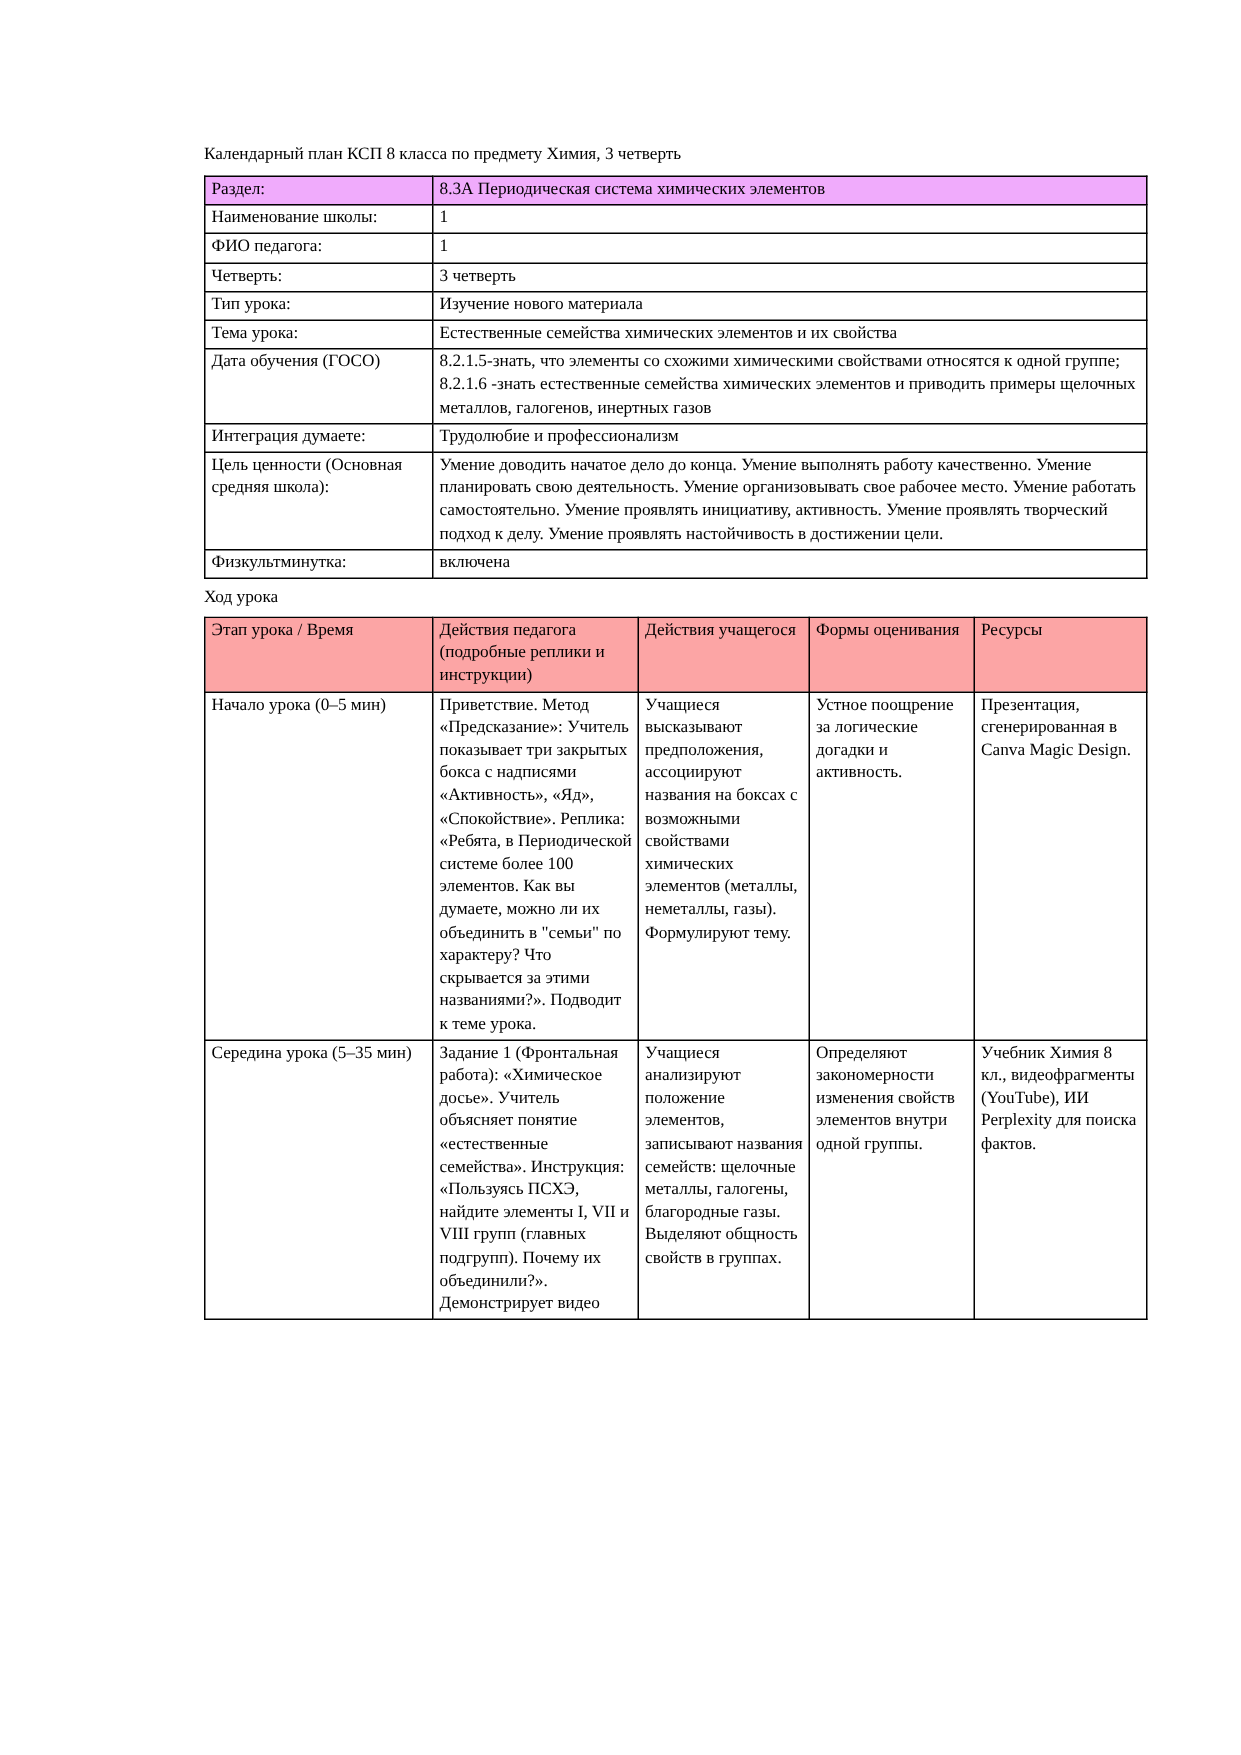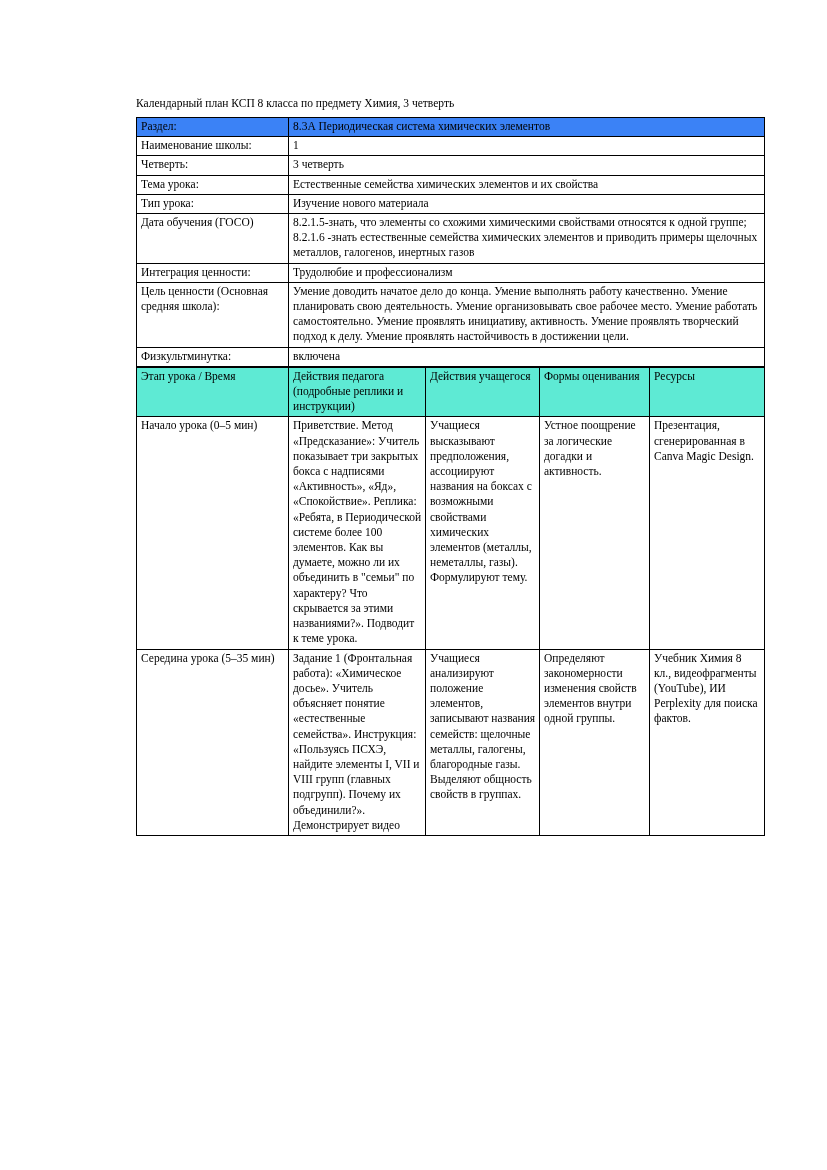--- a/index.html
+++ b/index.html
@@ -50,29 +50,29 @@
     padding: 1px 3px 2px 4px;
     font-weight: normal;
     text-align: left;
     word-wrap: break-word;
     overflow-wrap: break-word;
     hyphens: none;
   }
   
   .t-info col.c-label { width: 152px; }
   .t-info col.c-value { width: 476px; }
-  .t-info tr.shaded td { background: #3b82f6; }
+  .t-info tr.shaded td { background: #f0abfc; }
 
   
   .t-flow col.c1 { width: 152px; }
   .t-flow col.c2 { width: 137px; }
   .t-flow col.c3 { width: 114px; }
   .t-flow col.c4 { width: 110px; }
   .t-flow col.c5 { width: 115px; }
-  .t-flow thead td { background: #5eead4; }
+  .t-flow thead td { background: #fca5a5; }
 
   .flow-wrap {
     position: relative;
     height: 608px;
     overflow: hidden;
   }
 </style>
 </head>
 <body>
 
@@ -88,50 +88,55 @@
     <tbody>
         <tr class="shaded">
           <td>Раздел:</td>
           <td>8.3А Периодическая система химических элементов</td>
         </tr>
         <tr>
           <td>Наименование школы:</td>
           <td>1</td>
         </tr>
         <tr>
+          <td>ФИО педагога:</td>
+          <td>1</td>
+        </tr>
+        <tr>
           <td>Четверть:</td>
           <td>3 четверть</td>
+        </tr>
+        <tr>
+          <td>Тип урока:</td>
+          <td>Изучение нового материала</td>
         </tr>
         <tr>
           <td>Тема урока:</td>
           <td>Естественные семейства химических элементов и их свойства</td>
         </tr>
         <tr>
-          <td>Тип урока:</td>
-          <td>Изучение нового материала</td>
-        </tr>
-        <tr>
           <td>Дата обучения (ГОСО)</td>
           <td>8.2.1.5-знать, что элементы со схожими химическими свойствами относятся к одной группе; 8.2.1.6 -знать естественные семейства химических элементов и приводить примеры щелочных металлов, галогенов, инертных газов</td>
         </tr>
         <tr>
-          <td>Интеграция ценности:</td>
+          <td>Интеграция думаете:</td>
           <td>Трудолюбие и профессионализм</td>
         </tr>
         <tr>
           <td>Цель ценности (Основная средняя школа):</td>
           <td>Умение доводить начатое дело до конца. Умение выполнять работу качественно. Умение планировать свою деятельность. Умение организовывать свое рабочее место. Умение работать самостоятельно. Умение проявлять инициативу, активность. Умение проявлять творческий подход к делу. Умение проявлять настойчивость в достижении цели.</td>
         </tr>
         <tr>
           <td>Физкультминутка:</td>
           <td>включена</td>
         </tr>
       </tbody>
   </table>
 
+  <p class="section-label">Ход урока</p>
 
   <div class="flow-wrap">
     <table class="t-flow">
       <colgroup>
         <col class="c1">
           <col class="c2">
           <col class="c3">
           <col class="c4">
           <col class="c5">
       </colgroup>

